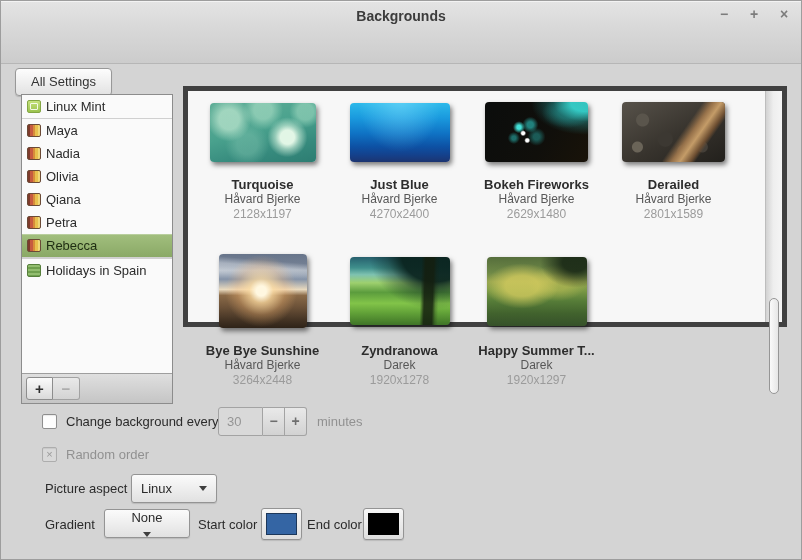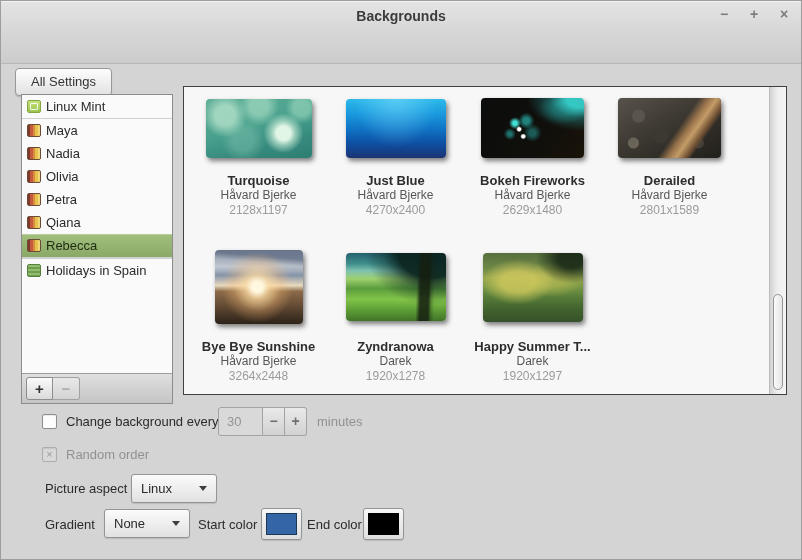--- a/index.html
+++ b/index.html
@@ -42,22 +42,22 @@
   .sidebar-actions { position:absolute; left:0; right:0; bottom:0; height:30px;
                      border-top:1px solid #9e9e9e; background:linear-gradient(180deg,#dfdfdf,#c5c5c5);
                      display:flex; align-items:center; padding-left:4px; }
   .list-btn { width:27px; height:23px; text-align:center; line-height:21px; font-size:15px; }
   .btn-add { background:linear-gradient(180deg,#fbfbfb,#dadada); border:1px solid #8d8d8d;
              border-radius:3px 0 0 3px; color:#2f2f2f; font-weight:bold; }
   .btn-remove { background:linear-gradient(180deg,#e9e9e9,#d3d3d3); border:1px solid #a2a2a2;
                 border-left:none; border-radius:0 3px 3px 0; color:#ababab; font-weight:bold; }
 
   
-  .thumb-panel { position:absolute; left:182px; top:85px; width:604px; height:309px;
-                 border:1px solid #404040; background:#f7f7f7; }
+  .thumb-panel { position:absolute; left:182px; top:85px; width:604px; height:241px;
+                 border:5px solid #404040; background:#f7f7f7; }
   .scroll-track { position:absolute; top:0; right:0; bottom:0; width:17px;
                   border-left:1px solid #bdbdbd;
                   background:linear-gradient(90deg,#d2d2d2,#eeeeee 45%,#f5f5f5); }
   .scroll-thumb { position:absolute; right:3px; top:207px; width:10px; height:96px;
                   border:1px solid #969696; border-radius:6px;
                   background:linear-gradient(90deg,#fafafa,#e6e6e6); }
   .grid { position:absolute; left:6px; top:6px; }
   .grid-row { display:flex; }
   .grid-row2 { margin-top:28px; }
   .cell { width:137px; display:flex; flex-direction:column; align-items:center; }
@@ -173,25 +173,25 @@
       <div class="side-item">
         <span class="icon icon-release"></span>
         <span>Nadia</span>
       </div>
       <div class="side-item">
         <span class="icon icon-release"></span>
         <span>Olivia</span>
       </div>
       <div class="side-item">
         <span class="icon icon-release"></span>
+        <span>Qiana</span>
+      </div>
+      <div class="side-item">
+        <span class="icon icon-release"></span>
         <span>Petra</span>
-      </div>
-      <div class="side-item">
-        <span class="icon icon-release"></span>
-        <span>Qiana</span>
       </div>
       <div class="side-item selected">
         <span class="icon icon-release"></span>
         <span>Rebecca</span>
       </div>
       <div class="side-sep"></div>
       <div class="side-sep"></div>
       <div class="side-item">
         <span class="icon icon-folder"></span>
         <span>Holidays in Spain</span>
@@ -283,21 +283,21 @@
   <div class="checkbox disabled" style="left:41px; top:446px;">×</div>
   <div class="label-dim" style="left:65px; top:446px;">Random order</div>
 
   <div class="label-dark" style="left:44px; top:480px;">Picture aspect</div>
   <div class="dropdown" style="left:130px; top:473px;">
     <span>Linux</span>
     <span class="dd-arrow"></span>
   </div>
 
   <div class="label-dark" style="left:44px; top:516px;">Gradient</div>
-  <div class="dropdown" style="left:103px; top:508px;">
+  <div class="dropdown" style="left:103px; top:508px;flex-direction:column;">
     <span>None</span>
     <span class="dd-arrow"></span>
   </div>
   <div class="label-dark" style="left:197px; top:516px;">Start color</div>
   <div class="color-btn" style="left:260px; top:507px;">
     <div class="swatch" style="background-color: rgb(52, 101, 164);"></div>
   </div>
   <div class="label-dark" style="left:306px; top:516px;">End color</div>
   <div class="color-btn" style="left:362px; top:507px;">
     <div class="swatch" style="background-color: rgb(0, 0, 0);"></div>

